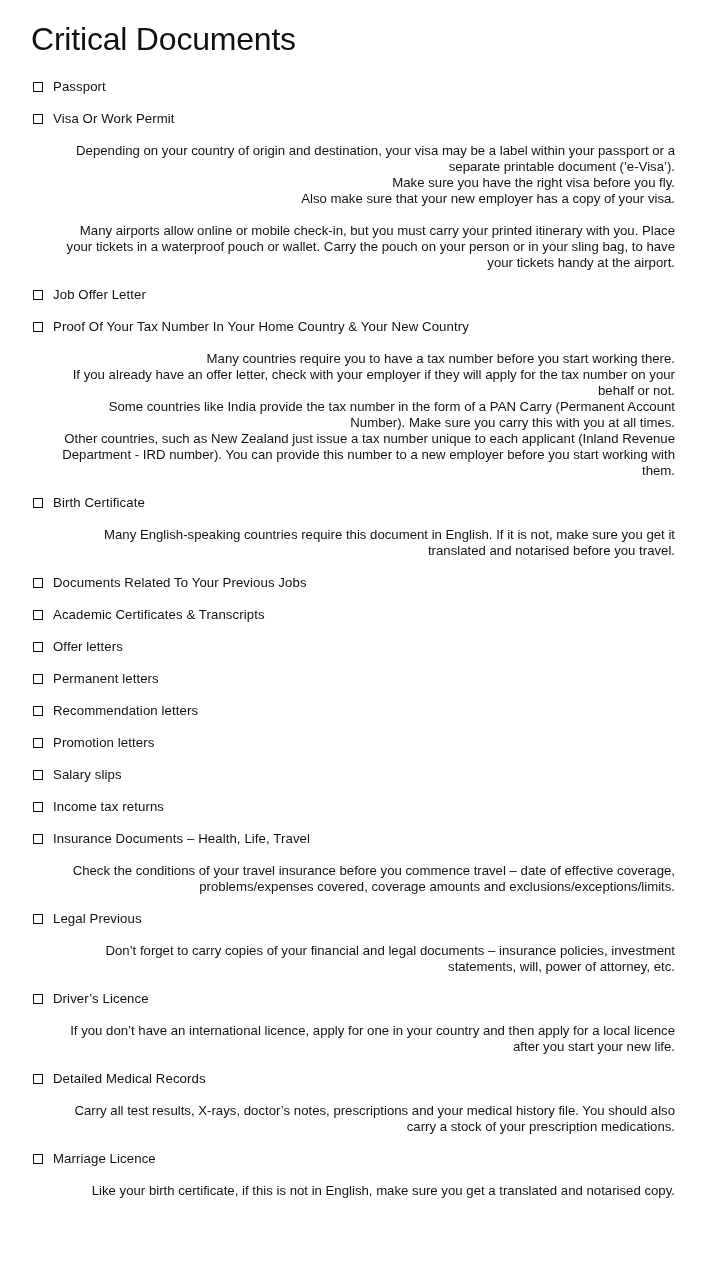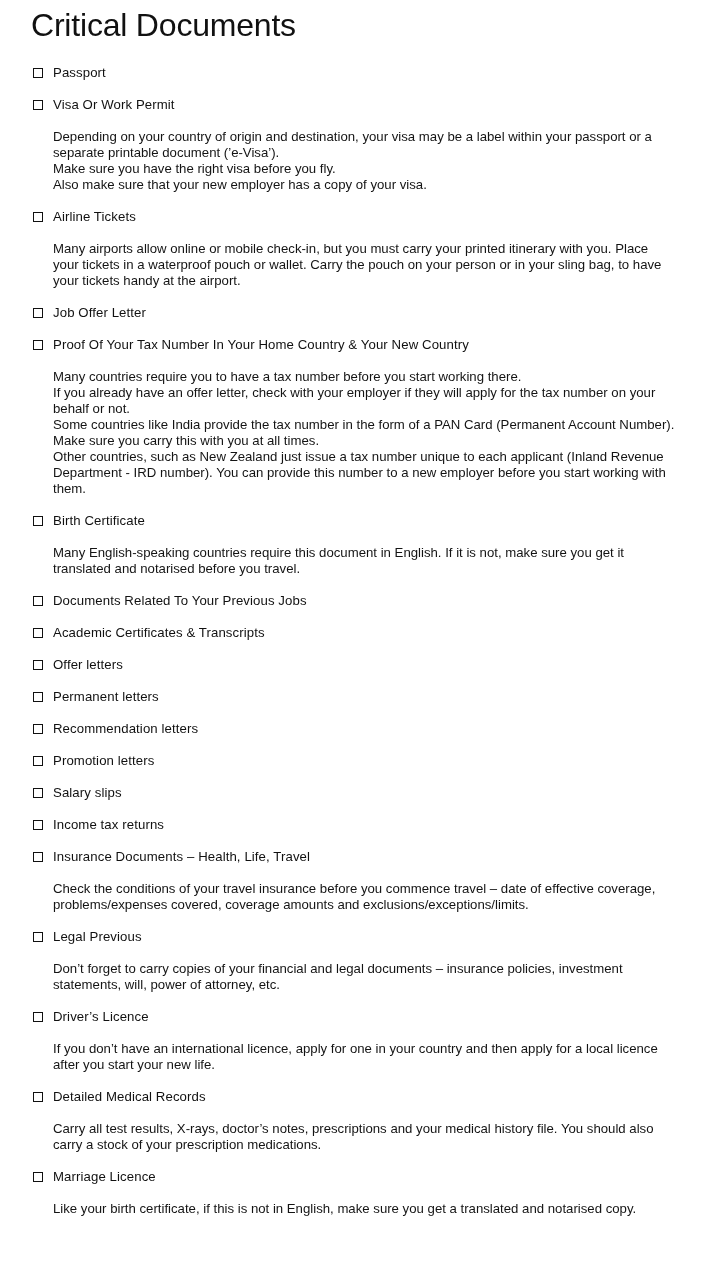--- a/index.html
+++ b/index.html
@@ -11,21 +11,21 @@
     width: 704px;
     height: 1262px;
     overflow: hidden;
     font-family: "Liberation Sans", sans-serif;
     color: #111111;
     position: relative;
   }
   .page {
     position: absolute;
     left: 31px;
-    top: 4px;
+    top: 18px;
     width: 650px;
   }
   .title {
     font-size: 32px;
     font-weight: normal;
     margin: 0;
     line-height: 42px;
     letter-spacing: -0.2px;
     color: #111;
   }
@@ -62,20 +62,21 @@
   .desc {
     font-size: 13.2px;
     line-height: 16px;
     margin: 0 0 16px 0;
     width: 622px;
     letter-spacing: 0px;
     color: #141414;
   }
   .desc p {
     margin: 0;
+    text-align: right;
   }
 </style>
 </head>
 <body>
 
 <div class="page">
   <h1 class="title">Critical Documents</h1>
   <div class="list" id="checklist">
       <div class="item">
         <label class="item-head">
@@ -88,43 +89,39 @@
           <span class="checkbox" role="checkbox" aria-checked="false"></span>
           <span class="item-label">Visa Or Work Permit</span>
         </label>
         <div class="desc">
           <p>Depending on your country of origin and destination, your visa may be a label within your passport or a separate printable document (’e-Visa’).</p>
           <p>Make sure you have the right visa before you fly.</p>
           <p>Also make sure that your new employer has a copy of your visa.</p>
         </div>
       </div>
       <div class="item">
-        <label class="item-head">
-          <span class="checkbox" role="checkbox" aria-checked="false"></span>
-          <span class="item-label">Airline Tickets</span>
-        </label>
         <div class="desc">
           <p>Many airports allow online or mobile check-in, but you must carry your printed itinerary  with you. Place your tickets in a waterproof pouch or wallet. Carry the pouch on your person or in your sling bag, to have your tickets handy at the airport.</p>
         </div>
       </div>
       <div class="item">
         <label class="item-head">
           <span class="checkbox" role="checkbox" aria-checked="false"></span>
           <span class="item-label">Job Offer Letter</span>
         </label>
       </div>
       <div class="item">
         <label class="item-head">
           <span class="checkbox" role="checkbox" aria-checked="false"></span>
           <span class="item-label">Proof Of Your Tax Number In Your Home Country &amp; Your New Country</span>
         </label>
         <div class="desc">
           <p>Many countries require you to have a tax number before you start working there.</p>
           <p>If you already have an offer letter, check with your employer if they will apply for the tax number on your behalf or not.</p>
-          <p>Some countries like India provide the tax number in the form of a PAN Card (Permanent Account Number). Make sure you carry this with you at all times.</p>
+          <p>Some countries like India provide the tax number in the form of a PAN Carry (Permanent Account Number). Make sure you carry this with you at all times.</p>
           <p>Other countries, such as New Zealand just issue a tax number unique to each applicant (Inland Revenue Department - IRD number). You can provide this number to a new employer before you start working with them.</p>
         </div>
       </div>
       <div class="item">
         <label class="item-head">
           <span class="checkbox" role="checkbox" aria-checked="false"></span>
           <span class="item-label">Birth Certificate</span>
         </label>
         <div class="desc">
           <p>Many English-speaking countries require this document in English. If it is not, make sure you get it translated and notarised before you travel.</p>

